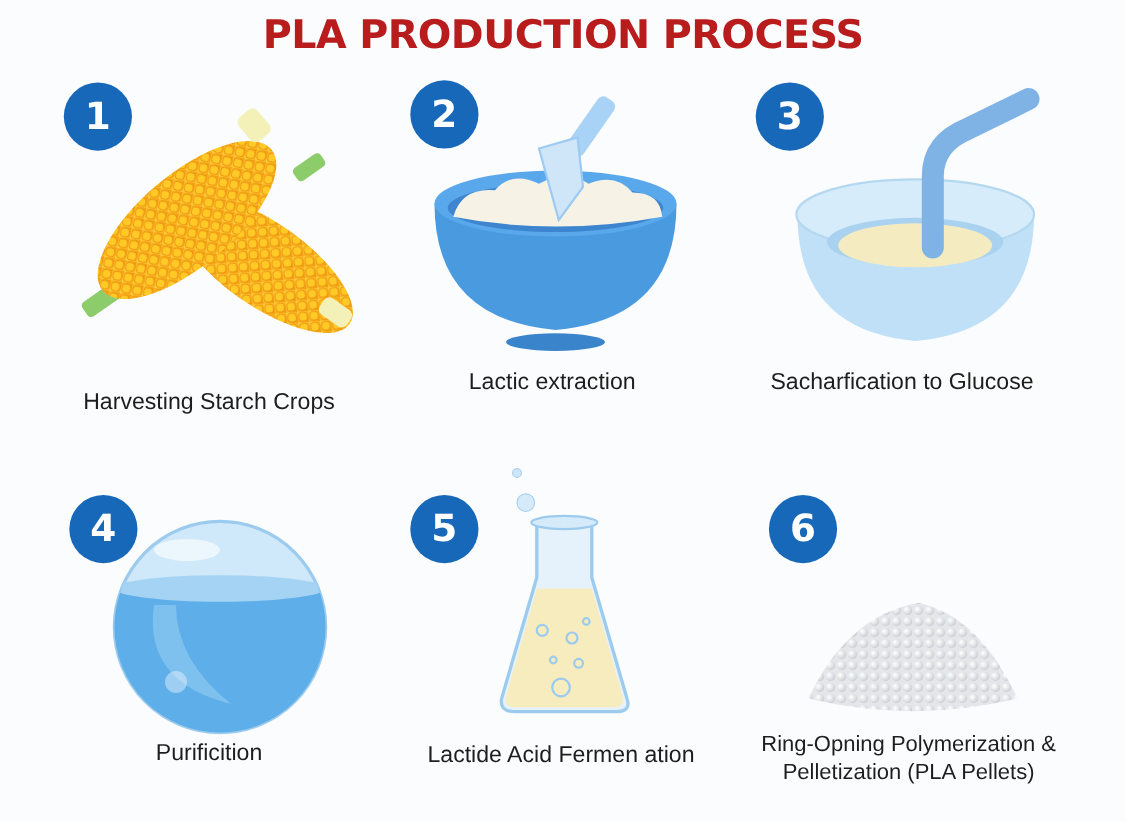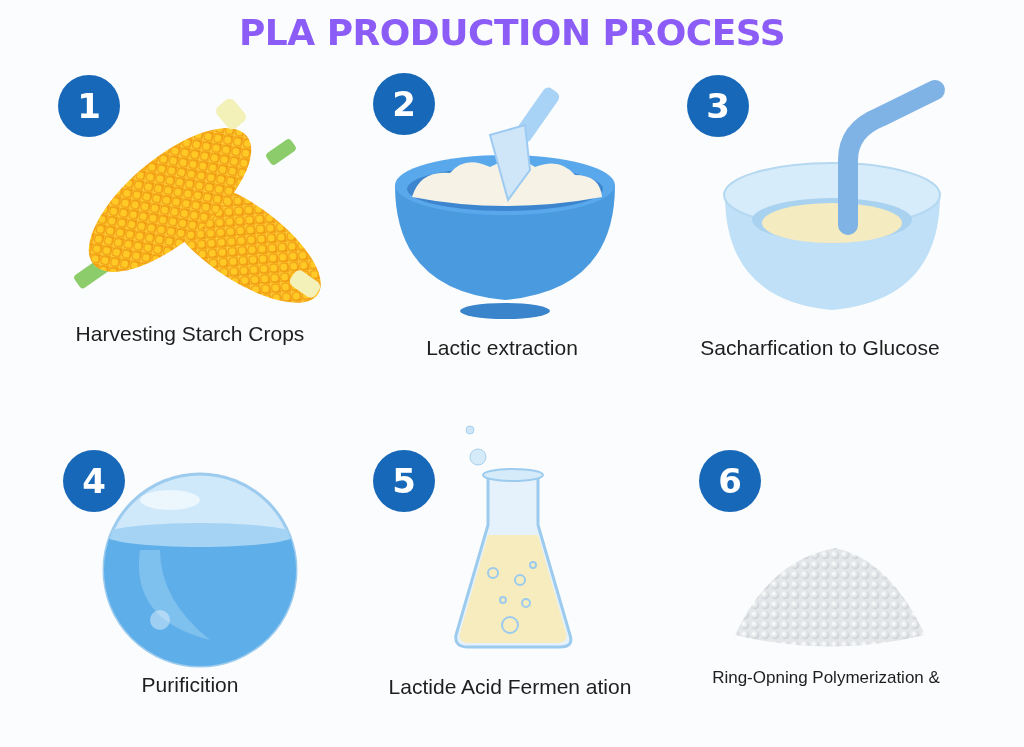--- a/index.html
+++ b/index.html
@@ -5,21 +5,21 @@
   html, body { margin:0; padding:0; }
   body {
     width:1024px; height:747px; overflow:hidden;
     background:#fbfcfd;
     font-family:"Liberation Sans", sans-serif;
     position:relative;
   }
   .title {
     position:absolute; left:0; top:12px; width:1024px; text-align:center;
     font-family:"DejaVu Sans", sans-serif; font-weight:bold;
-    font-size:36px; letter-spacing:-0.5px; color:#8b5cf6;
+    font-size:36px; letter-spacing:-0.5px; color:#b91c1c;
   }
   .badge {
     position:absolute; width:62px; height:62px; border-radius:50%;
     background:#1768b8; color:#fff; font-family:"DejaVu Sans", sans-serif;
     font-weight:bold; font-size:34px; line-height:62px; text-align:center;
   }
   .label {
     position:absolute; text-align:center; color:#1e1e1e;
     font-family:"Liberation Sans", sans-serif; font-size:21px; line-height:27px;
     white-space:nowrap;
@@ -46,21 +46,21 @@
     </defs>
 
     <rect x="196" y="55" width="30" height="14" rx="4" fill="#8ccc6a" transform="rotate(-35 211 62)"></rect>
     <ellipse cx="170" cy="150" rx="95" ry="38" fill="url(#kern)" transform="rotate(35 170 150)"></ellipse>
     <rect x="220" y="185" width="30" height="18" rx="6" fill="#f3f0b8" transform="rotate(35 235 194)"></rect>
 
     <rect x="4" y="175" width="36" height="16" rx="4" fill="#8ccc6a" transform="rotate(-35 22 183)"></rect>
     <ellipse cx="100" cy="110" rx="100" ry="42" fill="url(#kern)" transform="rotate(-40 100 110)"></ellipse>
     <rect x="150" y="10" width="22" height="28" rx="6" fill="#f3f0b8" transform="rotate(-40 161 24)"></rect>
   </svg>
-  <div class="label" style="left:40px;top:320px;width:300px;">Harvesting Starch Crops</div>
+  <div class="label" style="left:40px;top:352px;width:300px;">Harvesting Starch Crops</div>
 </div>
 
 <div>
   <div class="badge" style="left:373px;top:73px;">2</div>
   <svg style="left:390px;top:75px;" width="230" height="245" viewBox="0 0 230 245">
 
     <path d="M5 110 Q5 215 115 225 Q225 215 225 110 Z" fill="#4a9ae0"></path>
     <ellipse cx="115" cy="110" rx="110" ry="30" fill="#5aa8ec"></ellipse>
     <ellipse cx="115" cy="114" rx="98" ry="22" fill="#3d86cf"></ellipse>
     <ellipse cx="115" cy="236" rx="45" ry="8" fill="#3a84cc"></ellipse>
@@ -134,16 +134,17 @@
         <stop offset="0" stop-color="#ffffff"></stop>
           <stop offset="1" stop-color="#c9cdd2"></stop>
       </radialGradient>
       <pattern id="pels" width="10" height="10" patternUnits="userSpaceOnUse">
         <rect width="10" height="10" fill="#e4e7ea"></rect>
         <circle cx="5" cy="5" r="4.3" fill="url(#pel)"></circle>
       </pattern>
     </defs>
     <path d="M5 95 Q40 20 105 8 Q160 20 195 95 Q100 118 5 95 Z" fill="url(#pels)"></path>
   </svg>
-  <div class="label" style="left:676px;top:665px;width:300px;font-size:17px;line-height:25px;text-align:center;">
+  <div class="label" style="left:676px;top:665px;width:300px;font-size:20px;line-height:25px;text-align:center;">
     <div>Ring-Opning Polymerization &amp;</div>
+    <div>Pelletization (PLA Pellets)</div>
   </div>
 </div>
 
 </body></html>

